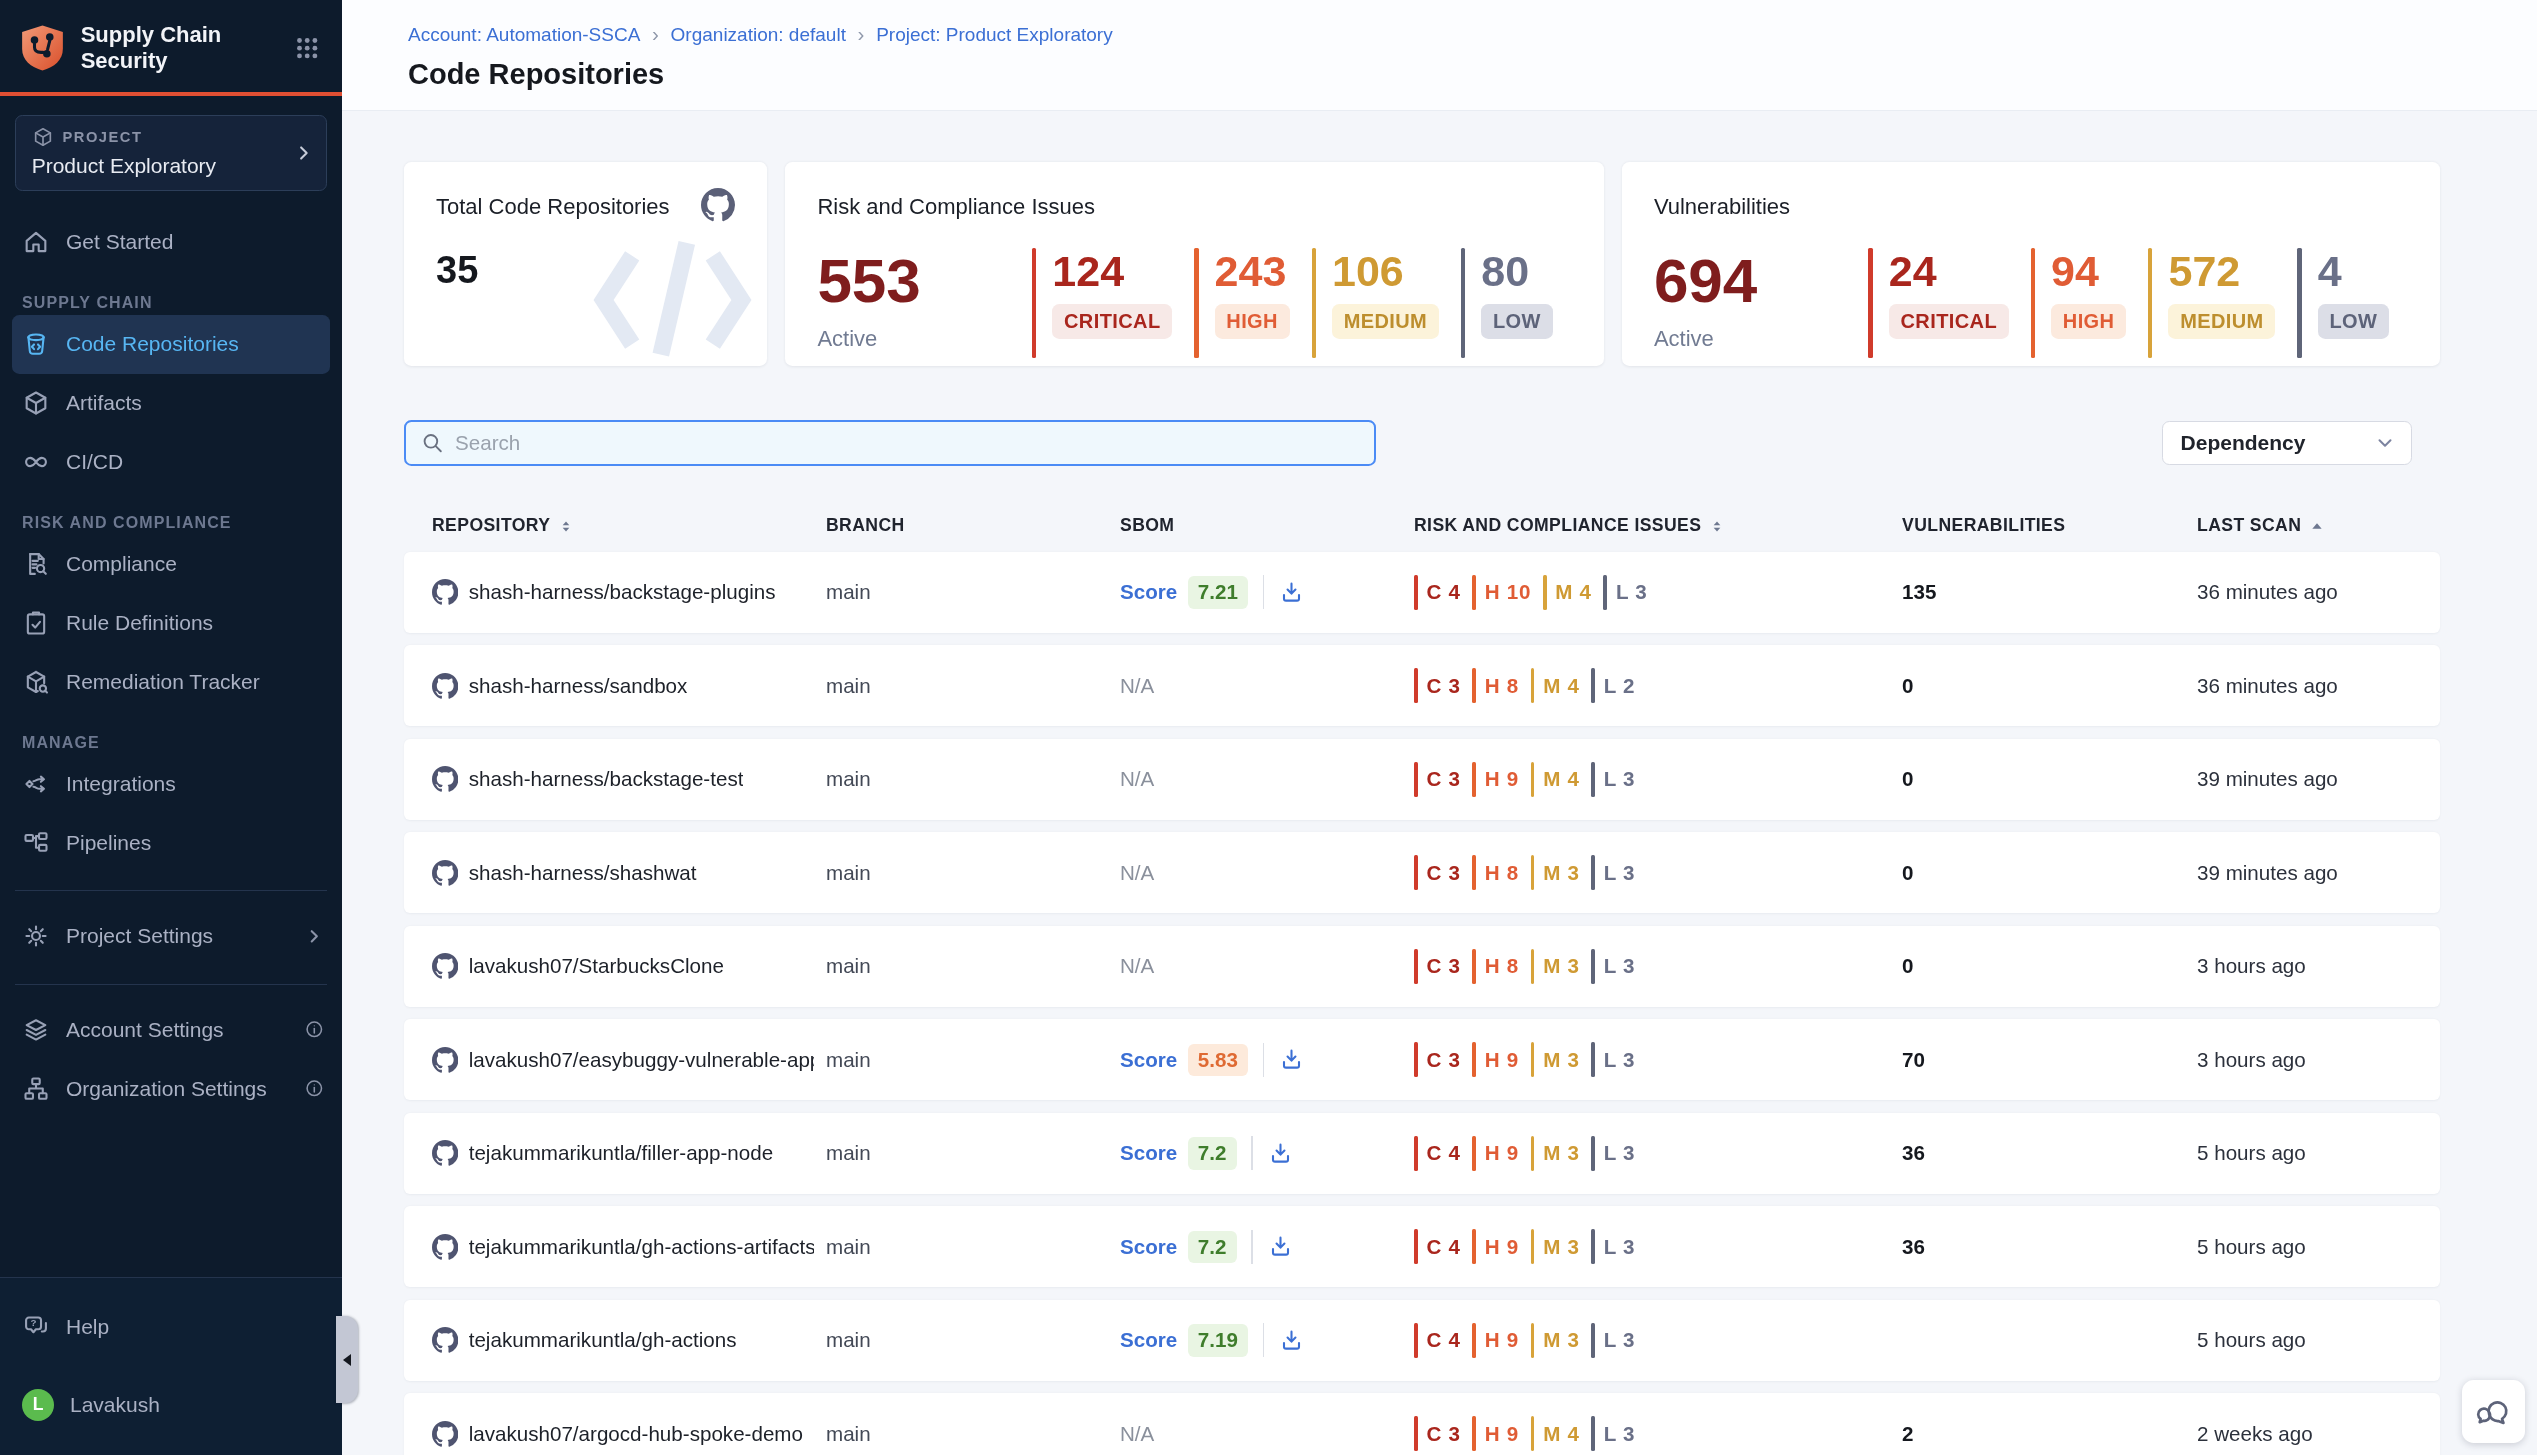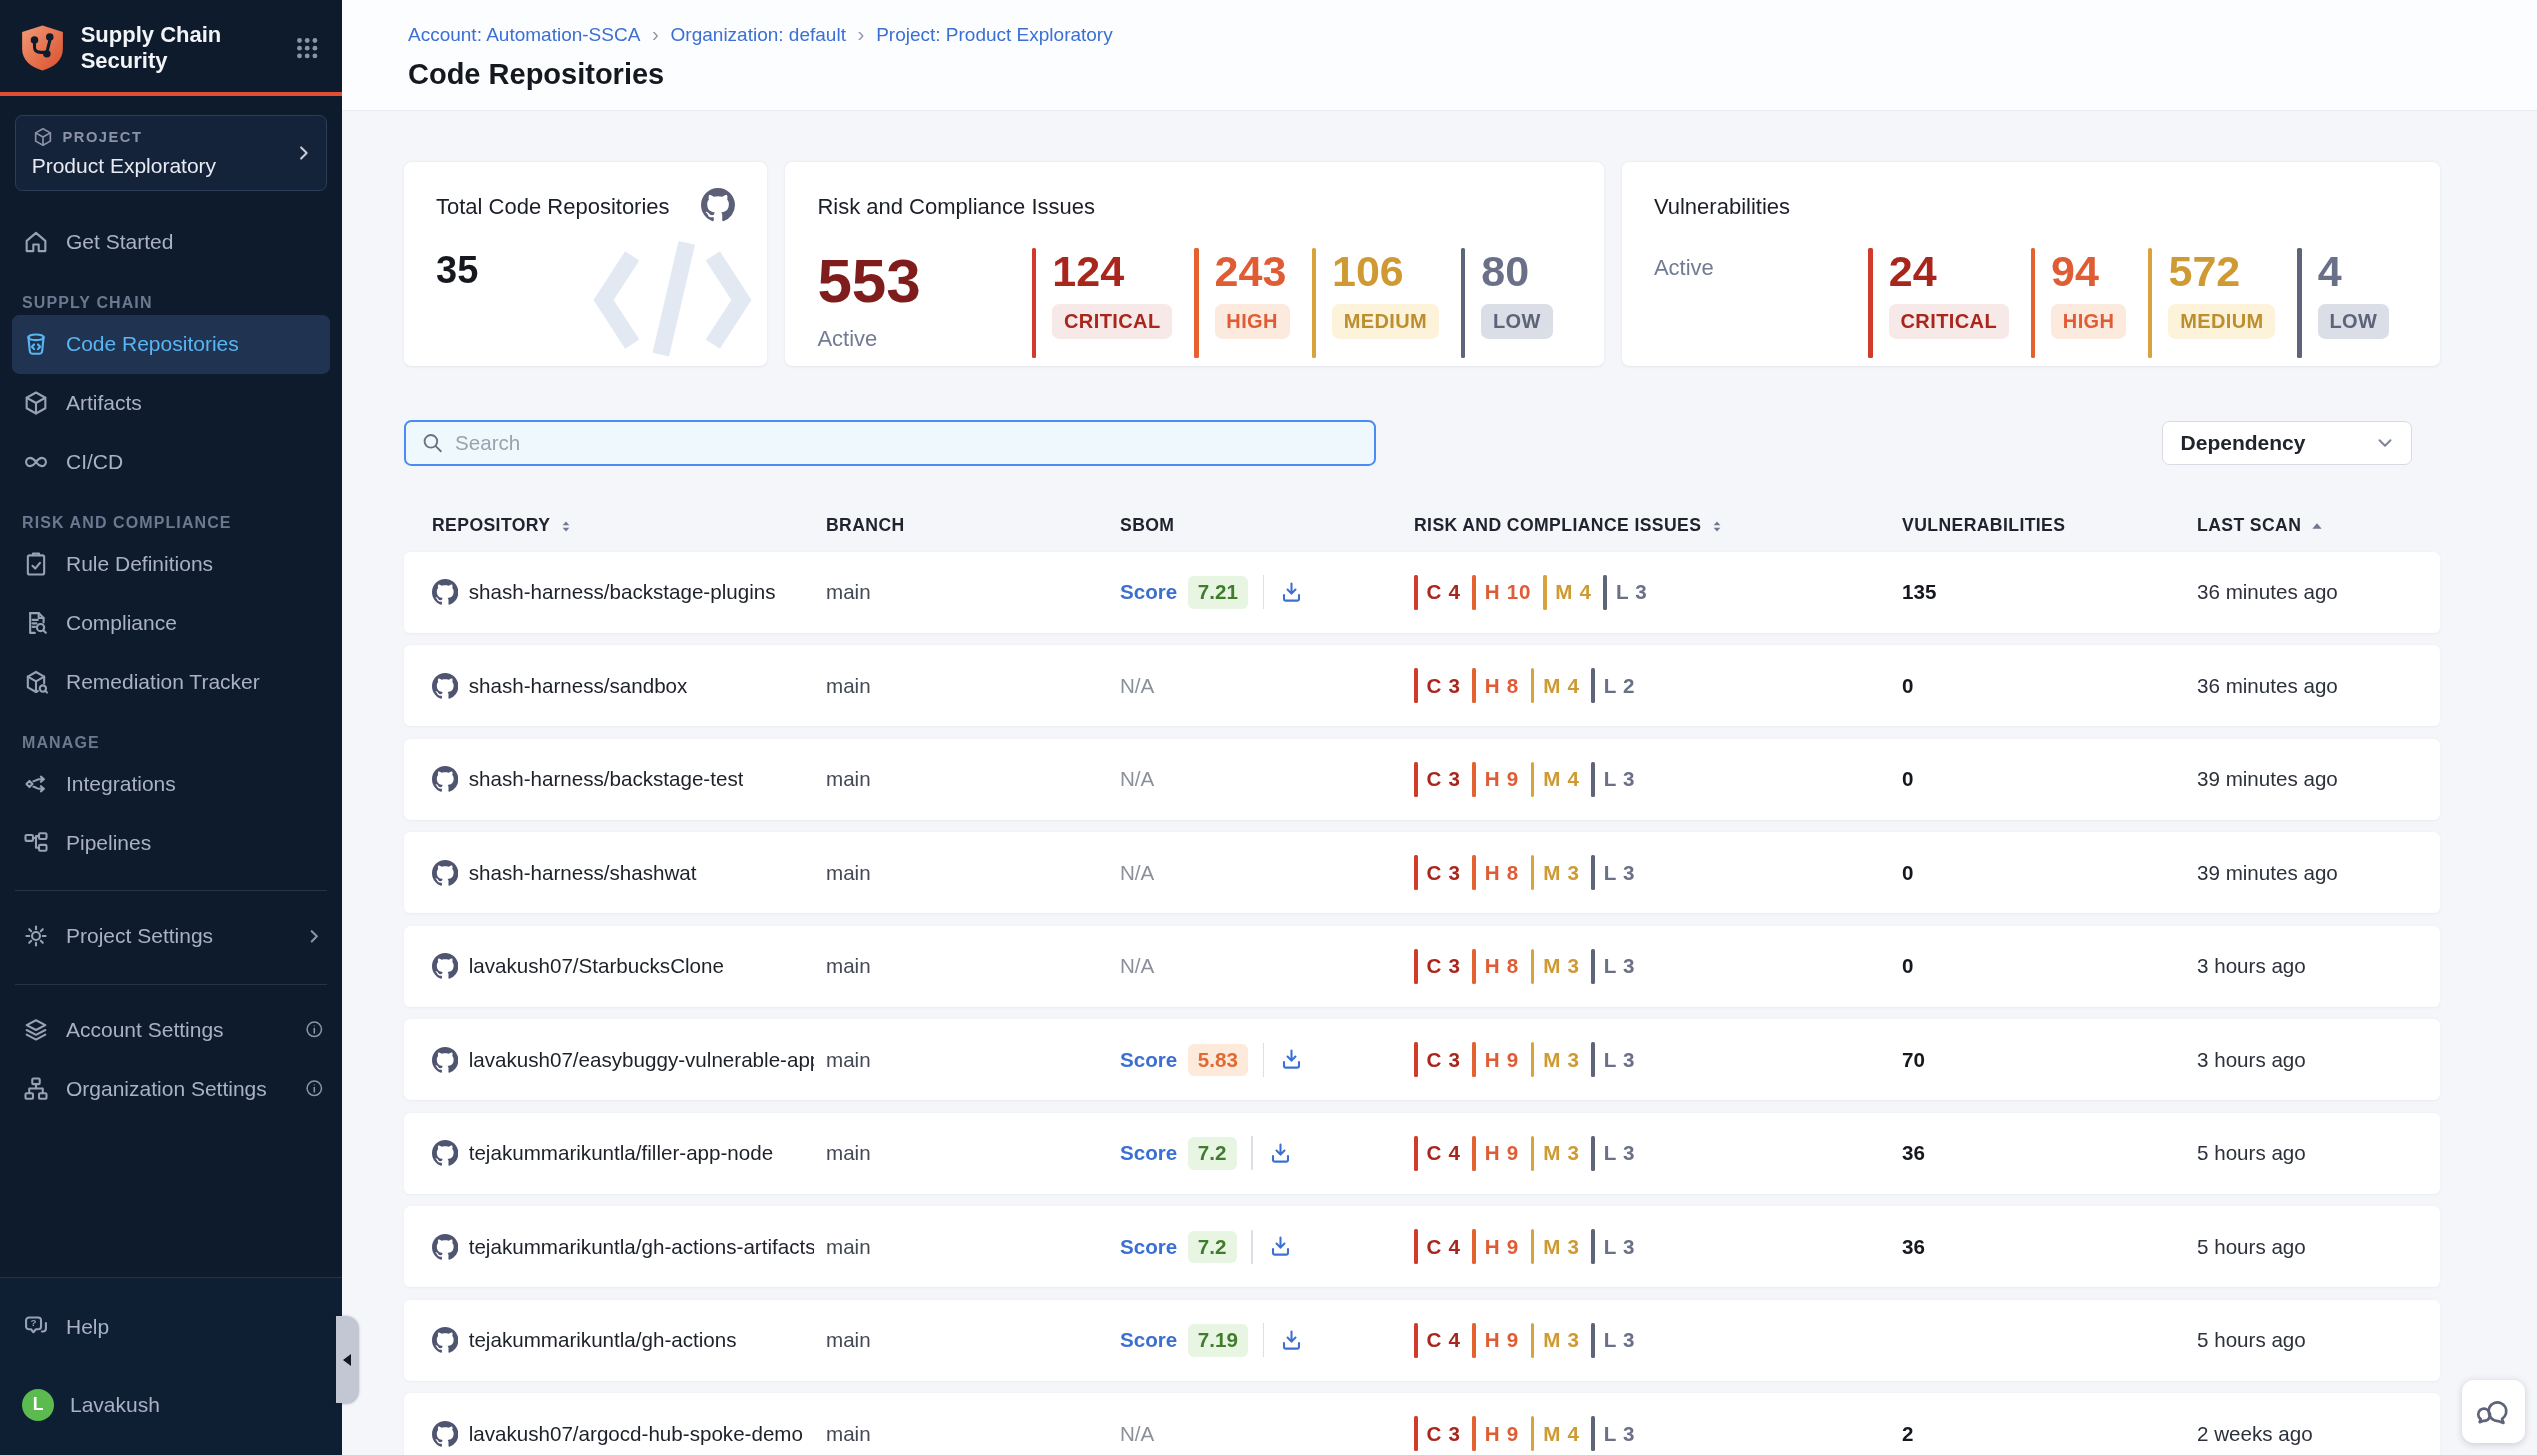--- a/index.html
+++ b/index.html
@@ -184,36 +184,36 @@
           </div>
           <div class="nav-item">
             <svg viewBox="0 0 24 24" class="nicon stroked">
               <path d="M12 12 c-1.9-2.7-3.1-3.5-5-3.5 a3.5 3.5 0 0 0 0 7 c1.9 0 3.1-.8 5-3.5 c1.9 2.7 3.1 3.5 5 3.5 a3.5 3.5 0 0 0 0-7 c-1.9 0-3.1.8-5 3.5 Z"></path>
             </svg>
             <span>CI/CD</span>
           </div>
           <div class="nav-section">RISK AND COMPLIANCE</div>
           <div class="nav-item">
             <svg viewBox="0 0 24 24" class="nicon stroked">
-              <rect x="5" y="4.6" width="14" height="16.4" rx="1.6"></rect>
-              <path d="M9.4 4.6 V3 h5.2 V4.6"></path>
-              <path d="M9 13.6 l2.3 2.3 L15.4 11"></path>
-            </svg>
-            <span>Rule Definitions</span>
-          </div>
-          <div class="nav-item">
-            <svg viewBox="0 0 24 24" class="nicon stroked">
               <path d="M7 3.5 h7.3 L18.5 7.7 V11.5"></path>
               <path d="M14.3 3.5 V7.7 H18.5"></path>
               <path d="M7 3.5 V20.5 H11"></path>
               <path d="M9 9.3 h4.6 M9 12.3 h3.4 M9 15.3 h2.2"></path>
               <circle cx="15.9" cy="15.9" r="3.1"></circle>
               <path d="M18.2 18.2 L20.4 20.4"></path>
             </svg>
             <span>Compliance</span>
+          </div>
+          <div class="nav-item">
+            <svg viewBox="0 0 24 24" class="nicon stroked">
+              <rect x="5" y="4.6" width="14" height="16.4" rx="1.6"></rect>
+              <path d="M9.4 4.6 V3 h5.2 V4.6"></path>
+              <path d="M9 13.6 l2.3 2.3 L15.4 11"></path>
+            </svg>
+            <span>Rule Definitions</span>
           </div>
           <div class="nav-item">
             <svg viewBox="0 0 24 24" class="nicon stroked">
               <path d="M12 3.4 L19 7.4 V13 M12 3.4 L5 7.4 V16.6 L12 20.6 L13.6 19.7"></path>
               <path d="M5 7.4 L12 11.4 L19 7.4 M12 11.4 V20.6"></path>
               <circle cx="17.9" cy="17.6" r="2.7"></circle>
               <path d="M19.9 19.6 l1.5 1.5"></path>
             </svg>
             <span>Remediation Tracker</span>
           </div>
@@ -354,20 +354,21 @@
                   <div><div class="ssev-num num-low">80</div><div class="ssev-badge badge-low">LOW</div></div>
                 </div>
               </div>
           </div>
         </div>
 
         <div class="card stat-card stat-flex">
           <div class="stat-title">Vulnerabilities</div>
           <div class="stat-body">
             <div class="stat-numblock">
+              <div class="stat-biggest">694</div>
               <div class="stat-sub">Active</div>
             </div>
             <div class="stat-sevs">
                 <div class="ssev">
                   <span class="ssev-bar bar-critical"></span>
                   <div><div class="ssev-num num-critical">24</div><div class="ssev-badge badge-critical">CRITICAL</div></div>
                 </div>
                 <div class="ssev">
                   <span class="ssev-bar bar-high"></span>
                   <div><div class="ssev-num num-high">94</div><div class="ssev-badge badge-high">HIGH</div></div>

